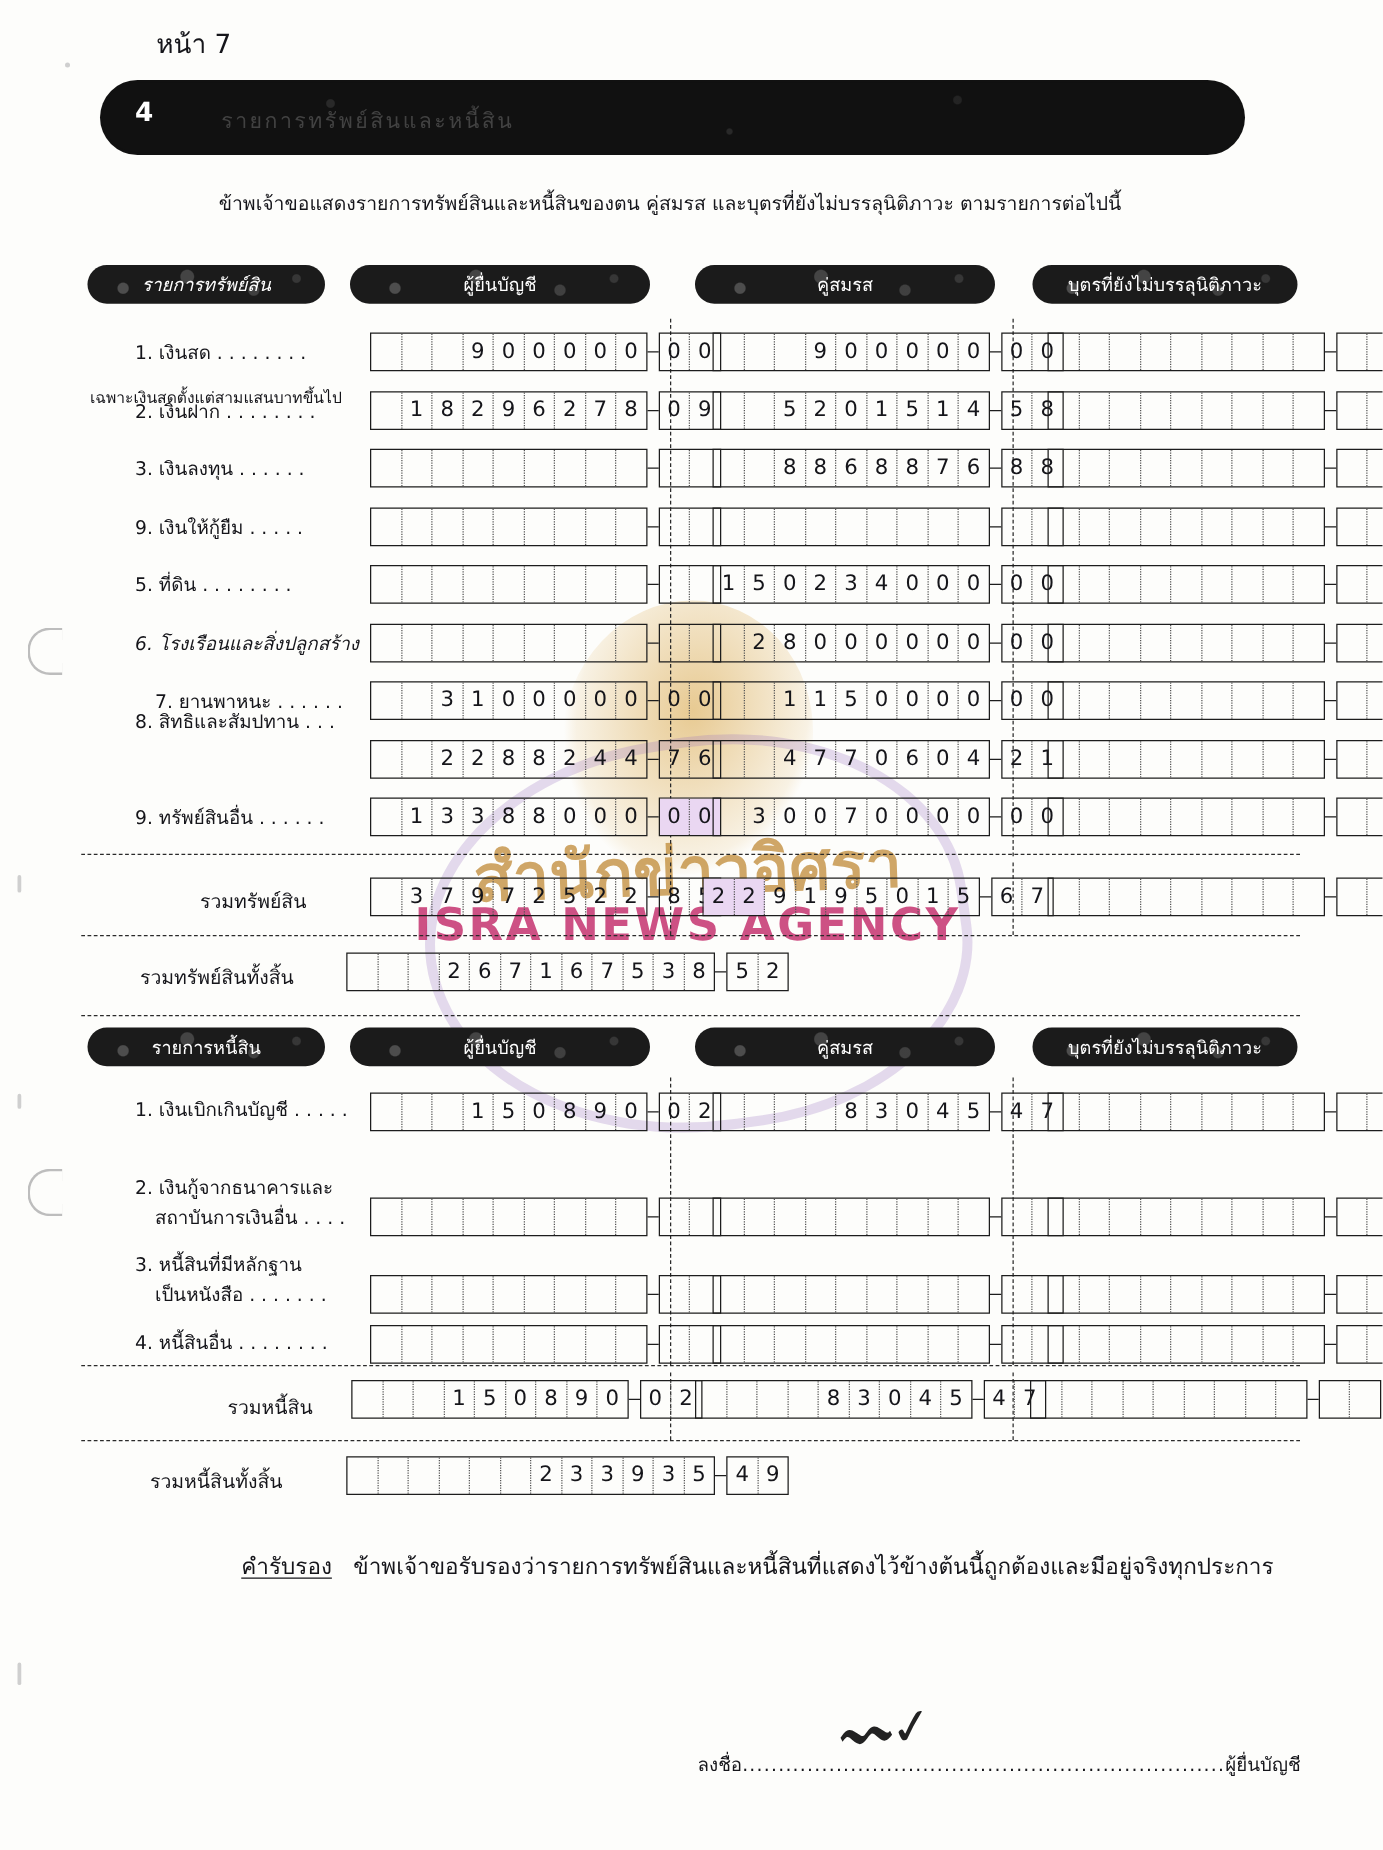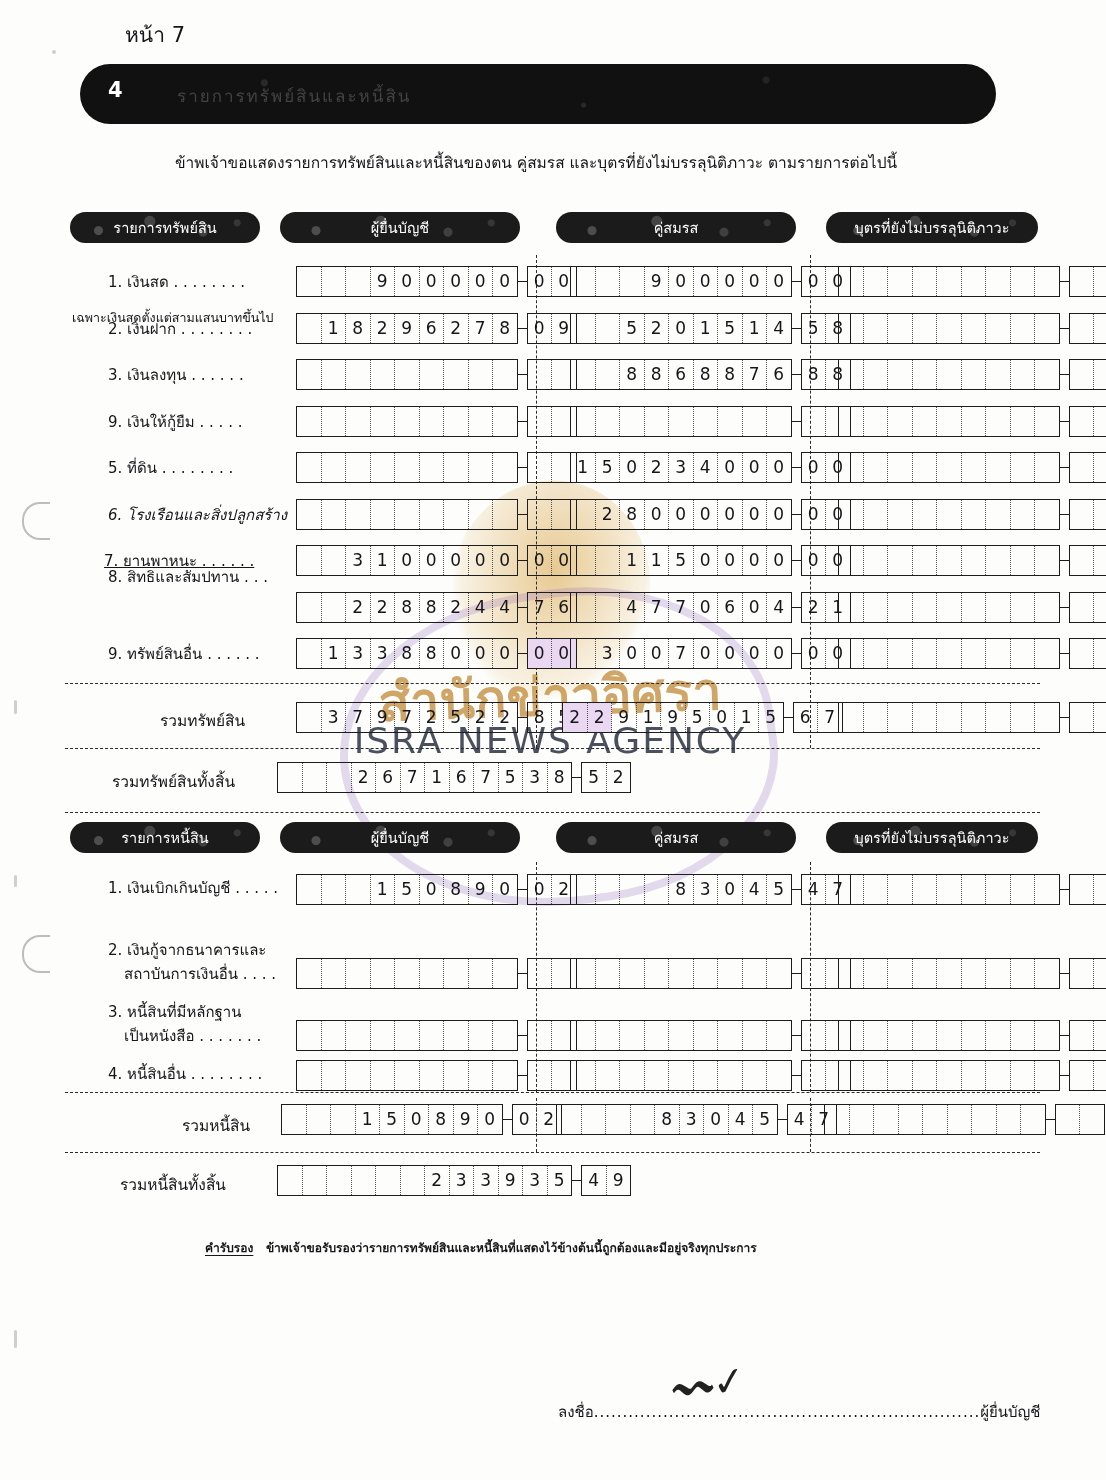--- a/index.html
+++ b/index.html
@@ -88,37 +88,37 @@
     position:absolute;left:300px;top:470px;width:500px;height:480px;
     pointer-events:none;user-select:none;
   }
   .wm .thai{
     position:absolute;left:0;top:185px;width:500px;text-align:center;
     font-size:52px;color:#c08a36;opacity:.75;font-weight:bold;
     transform:rotate(-2deg);
   }
   .wm .eng{
     position:absolute;left:0;top:250px;width:500px;text-align:center;
-    font-size:36px;color:#0f172a;opacity:.75;letter-spacing:2px;font-weight:normal;
+    font-size:36px;color:#be185d;opacity:.75;letter-spacing:2px;font-weight:bold;
   }
   .wm .leaf{
     position:absolute;left:150px;top:10px;width:200px;height:220px;
     border-radius:50% 50% 50% 10%;
     background:radial-gradient(ellipse at 50% 40%, rgba(214,160,60,.55), rgba(214,160,60,.12) 65%, transparent 72%);
     transform:rotate(12deg);
   }
   .wm .swirl{
     position:absolute;left:40px;top:120px;width:420px;height:300px;
     border:8px solid rgba(150,110,190,.25);
     border-radius:50% 50% 45% 55%;
     transform:rotate(-8deg);
   }
 
   
-  .cert{position:absolute;left:205px;top:1238px;font-size:12px;font-weight:bold;}
+  .cert{position:absolute;left:193px;top:1238px;font-size:18px;}
   .cert u{text-underline-offset:3px;}
   .sig-line{position:absolute;left:558px;top:1400px;font-size:15px;}
   .dots{letter-spacing:1px;}
   .sigmark{
     position:absolute;left:672px;top:1352px;font-size:40px;color:#222;
     transform:rotate(-8deg);font-family:"DejaVu Serif","Liberation Serif",serif;
   }
   .secret{position:absolute;left:0;top:1448px;width:1106px;text-align:center;font-size:15px;}
 
   
@@ -149,21 +149,21 @@
 
   <div class="lead">ข้าพเจ้าขอแสดงรายการทรัพย์สินและหนี้สินของตน  คู่สมรส  และบุตรที่ยังไม่บรรลุนิติภาวะ  ตามรายการต่อไปนี้</div>
 
   <div class="wm">
     <div class="leaf"></div>
     <div class="swirl"></div>
     <div class="thai">สำนักข่าวอิศรา</div>
     <div class="eng">ISRA NEWS AGENCY</div>
   </div>
 
-  <div class="pill" style="left:70px;top:212px;width:190px;">
+  <div class="pill" style="left:70px;top:212px;width:190px;font-style:italic;">
       <span>รายการทรัพย์สิน</span>
     </div>
   <div class="pill" style="left:280px;top:212px;width:240px;">
       <span>ผู้ยื่นบัญชี</span>
     </div>
   <div class="pill" style="left:556px;top:212px;width:240px;">
       <span>คู่สมรส</span>
     </div>
   <div class="pill" style="left:826px;top:212px;width:212px;">
       <span>บุตรที่ยังไม่บรรลุนิติภาวะ</span>
@@ -497,21 +497,21 @@
           <div class="cell"></div>
           <div class="cell"></div>
           <div class="cell"></div>
         </div>
         <div class="dash"></div>
         <div class="grp">
           <div class="cell"></div>
           <div class="cell"></div>
         </div>
       </div>
-      <div class="rlabel" style="left: 104px; top: 549px; text-decoration: underline;">7.  ยานพาหนะ . . . . . .</div>
+      <div class="rlabel" style="left: 124px; top: 549px;">7.  ยานพาหนะ . . . . . .</div>
       <div class="boxes" style="left: 296px; top: 545px;">
         <div class="grp">
           <div class="cell"></div>
           <div class="cell"></div>
           <div class="cell">3</div>
           <div class="cell">1</div>
           <div class="cell">0</div>
           <div class="cell">0</div>
           <div class="cell">0</div>
           <div class="cell">0</div>

